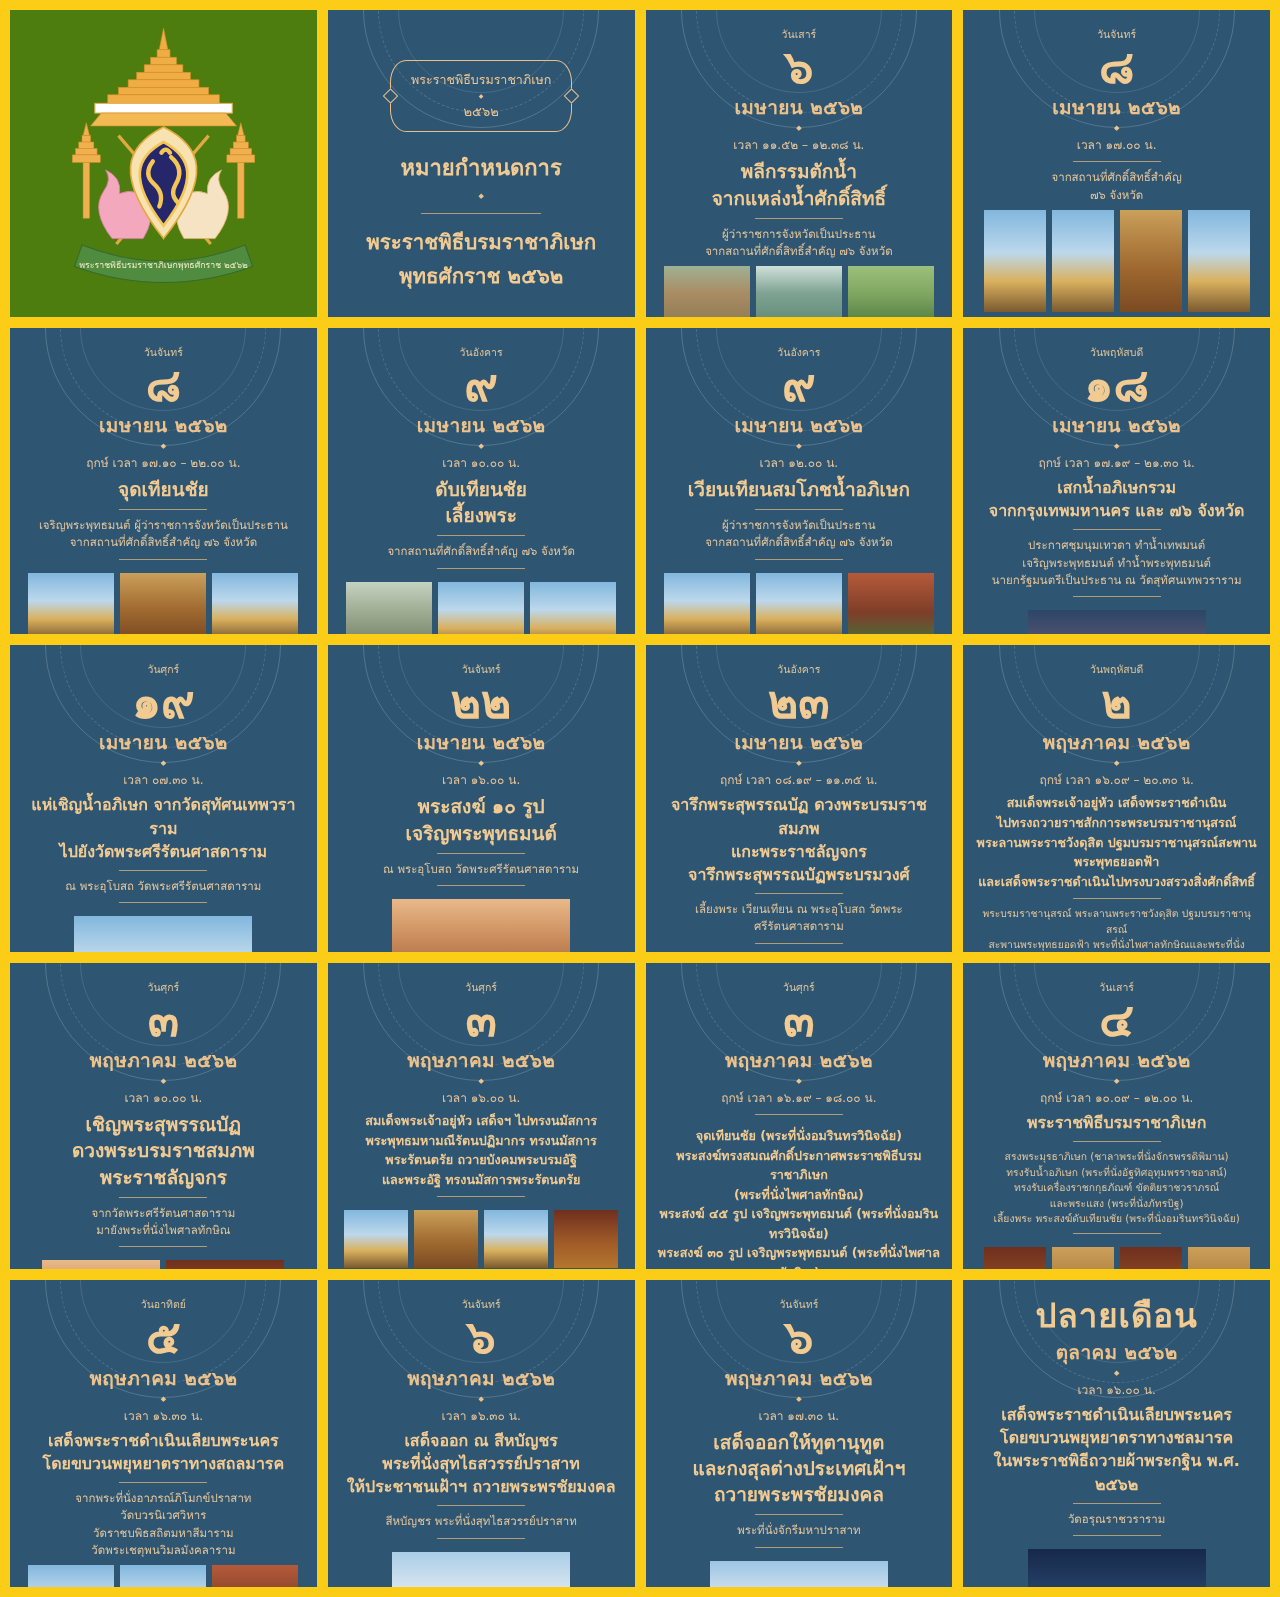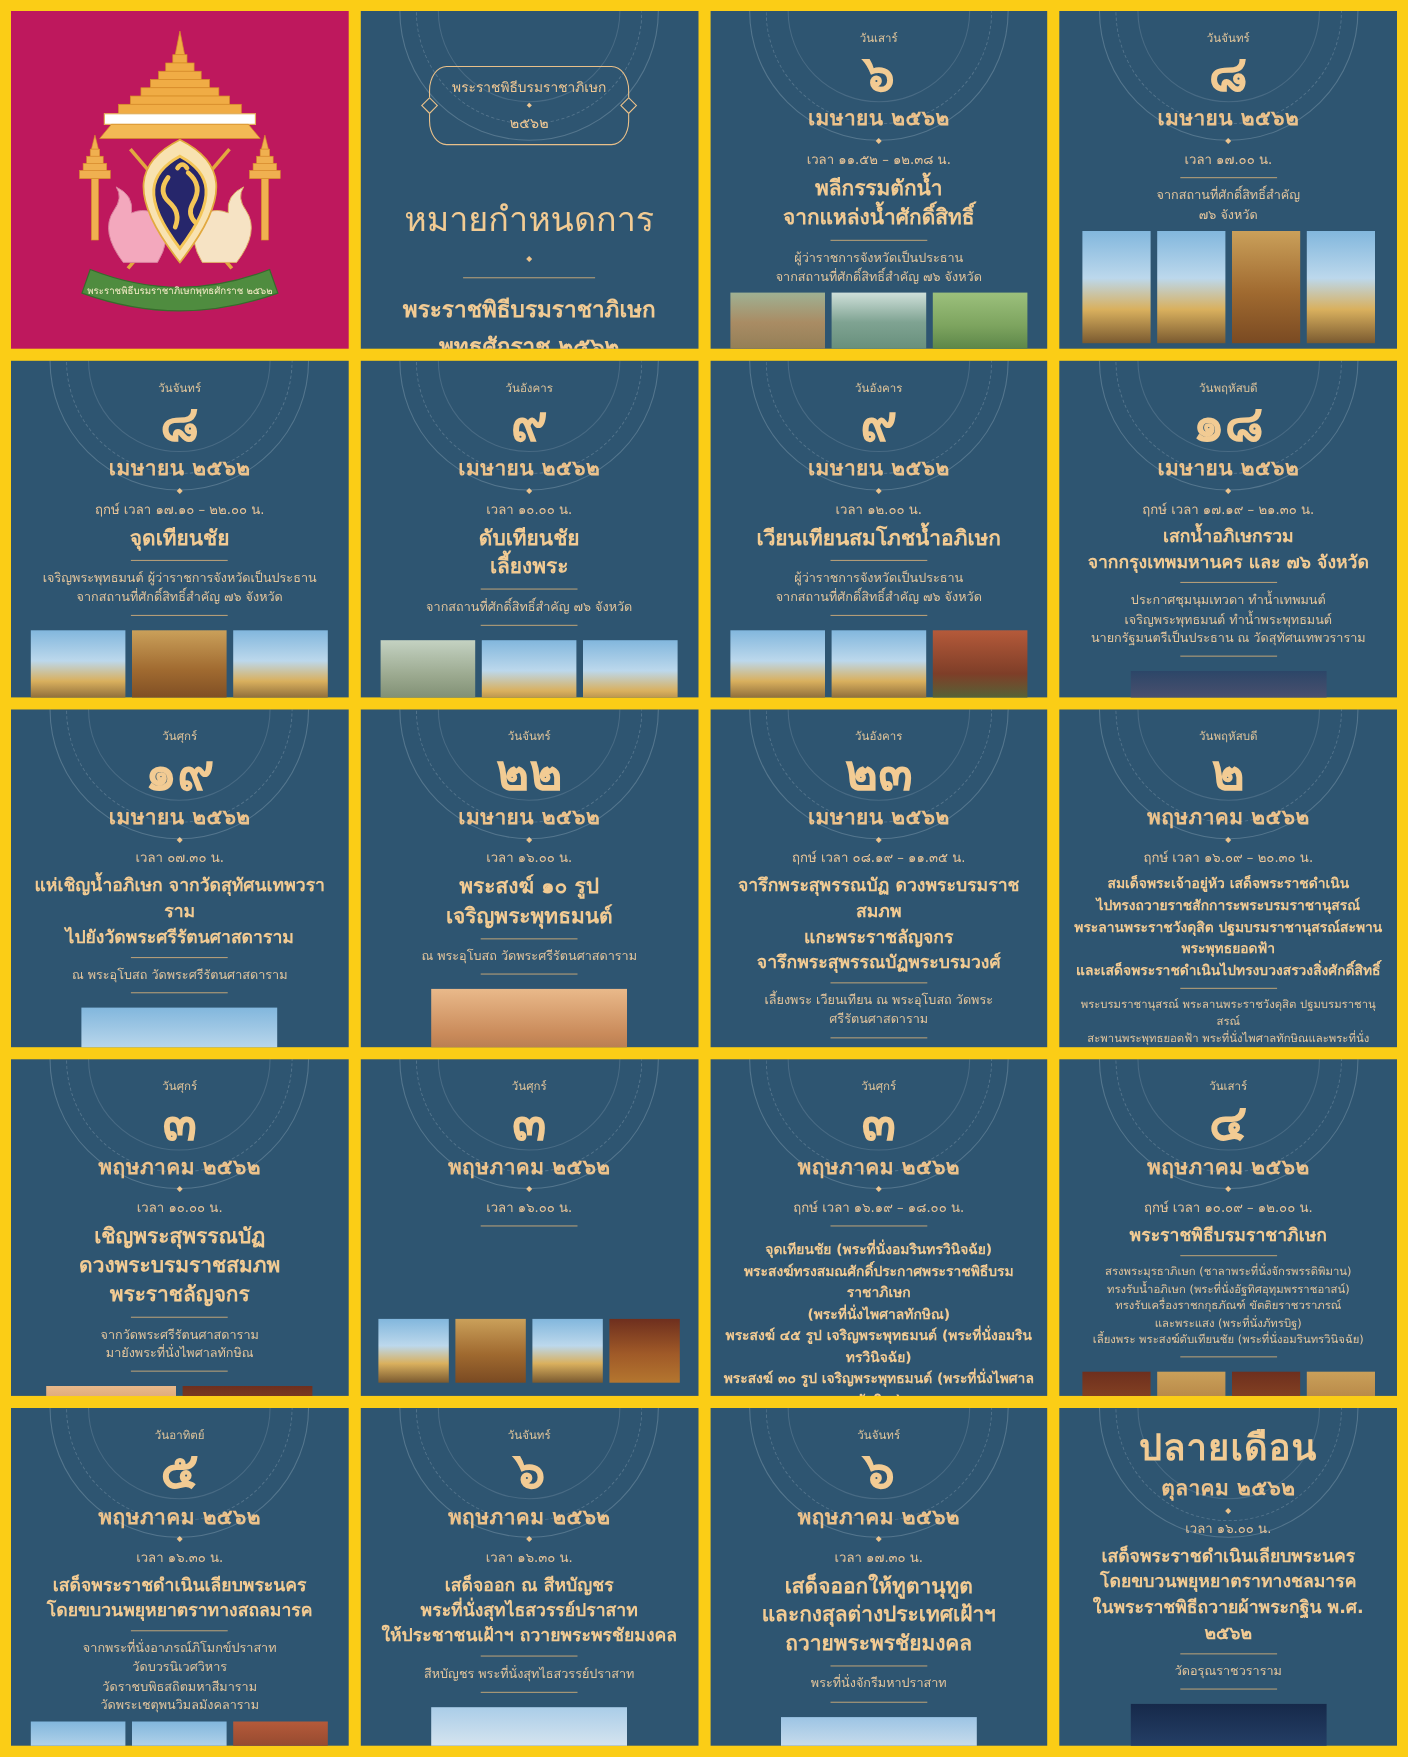--- a/index.html
+++ b/index.html
@@ -27,21 +27,21 @@
     padding:10px;
   }
   .card{
     position:relative;overflow:hidden;
     background:var(--navy);
     color:var(--gold);
     text-align:center;
     padding:16px 12px 12px;
     display:flex;flex-direction:column;align-items:center;
   }
-  .card-white{background:#be185d;justify-content:center;padding:8px}
+  .card-white{background:#4d7c0f;justify-content:center;padding:8px}
   .mandala{
     position:absolute;top:-118px;left:50%;width:236px;height:236px;
     transform:translateX(-50%);
     border:1px solid rgba(220,230,240,.22);border-radius:50%;pointer-events:none;
   }
   .mandala::before{content:"";position:absolute;inset:14px;border:1px dashed rgba(220,230,240,.20);border-radius:50%}
   .mandala::after{content:"";position:absolute;inset:34px;border:1px solid rgba(220,230,240,.15);border-radius:50%}
   .day{font-size:10.5px;color:#DFC49A;position:relative;z-index:1}
   .num{font-size:46px;font-weight:700;color:var(--gold-bright);line-height:1.05;position:relative;z-index:1}
   .num.textnum{font-size:33px;line-height:1.2;letter-spacing:1px}
@@ -83,21 +83,21 @@
   }
   .badge::before,.badge::after{
     content:"";position:absolute;top:50%;width:9px;height:9px;background:var(--navy);
     border:1.5px solid #E9C08A;transform:translateY(-50%) rotate(45deg);
   }
   .badge::before{left:-6px}
   .badge::after{right:-6px}
   .badge-l1{font-size:12.5px;color:#EFC793}
   .badge-sep{font-size:6px;color:#EFC793;margin:2px 0}
   .badge-l2{font-size:13px;font-weight:400;color:#EFC793}
-  .main-title{font-size:31px;font-weight:400;color:var(--gold-bright);margin-top:42px}
+  .main-title{font-size:22px;font-weight:700;color:var(--gold-bright);margin-top:18px}
   .subtitle{font-size:20.5px;font-weight:700;line-height:1.65;color:var(--gold-bright);white-space:pre-line;margin-top:2px}
   .cover .sep{margin-top:8px}
   .cover .rule{width:120px;margin:10px auto}
   .emblem-svg{width:96%;height:96%}
 </style>
 </head>
 <body>
 
 <div class="page">
 
@@ -385,20 +385,24 @@
     </div>
   </section>
 
   <section class="card">
     <div class="mandala"></div>
     <div class="day">วันศุกร์</div>
     <div class="num">๓</div>
     <div class="month">พฤษภาคม ๒๕๖๒</div>
     <div class="sep">◆</div>
     <div class="time">เวลา ๑๖.๐๐ น.</div>
+    <h2 class="title sm">สมเด็จพระเจ้าอยู่หัว เสด็จฯ ไปทรงนมัสการ
+พระพุทธมหามณีรัตนปฏิมากร ทรงนมัสการ
+พระรัตนตรัย ถวายบังคมพระบรมอัฐิ
+และพระอัฐิ ทรงนมัสการพระรัตนตรัย</h2>
     <div class="rule"></div>
     <div class="photos four">
       <div class="ph t-temple"></div>
       <div class="ph t-warm"></div>
       <div class="ph t-temple"></div>
       <div class="ph t-interior"></div>
     </div>
   </section>
 
   <section class="card">

